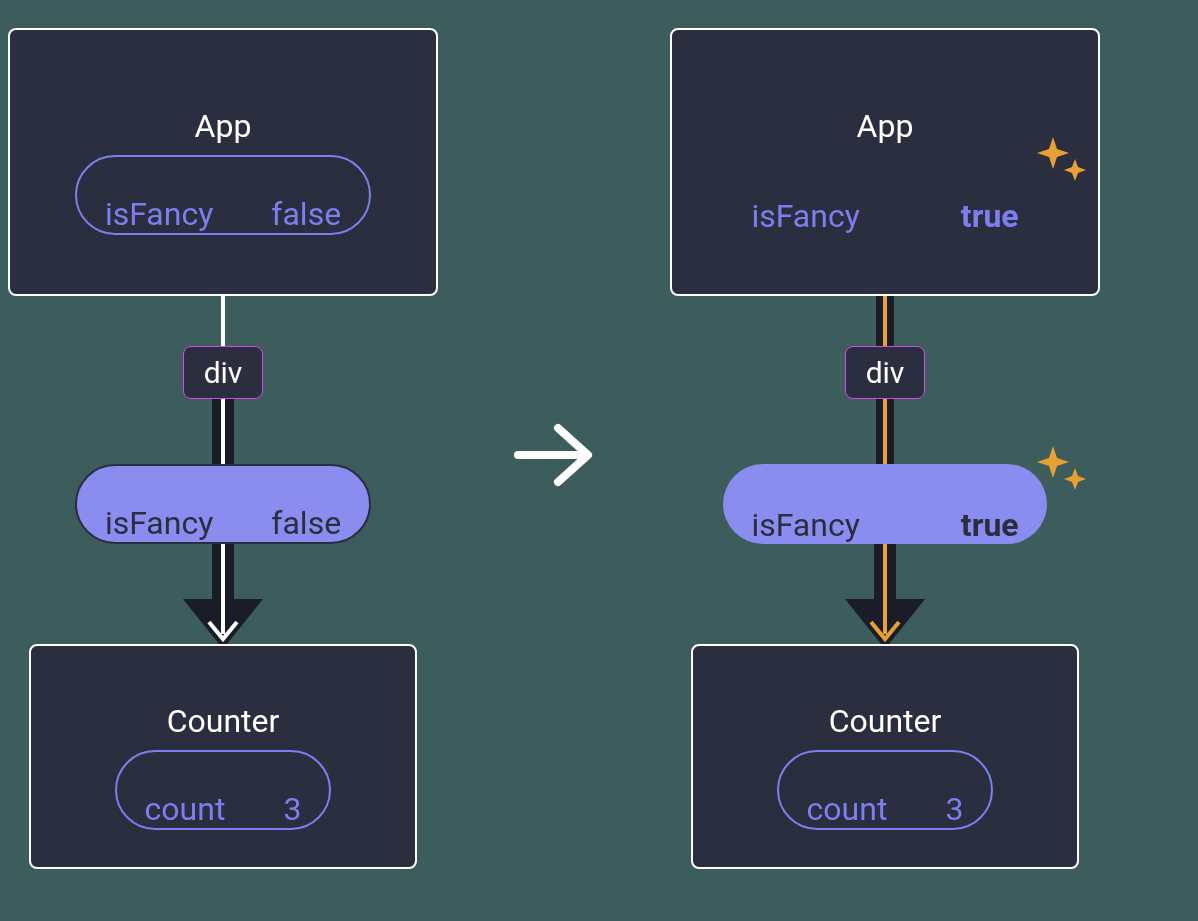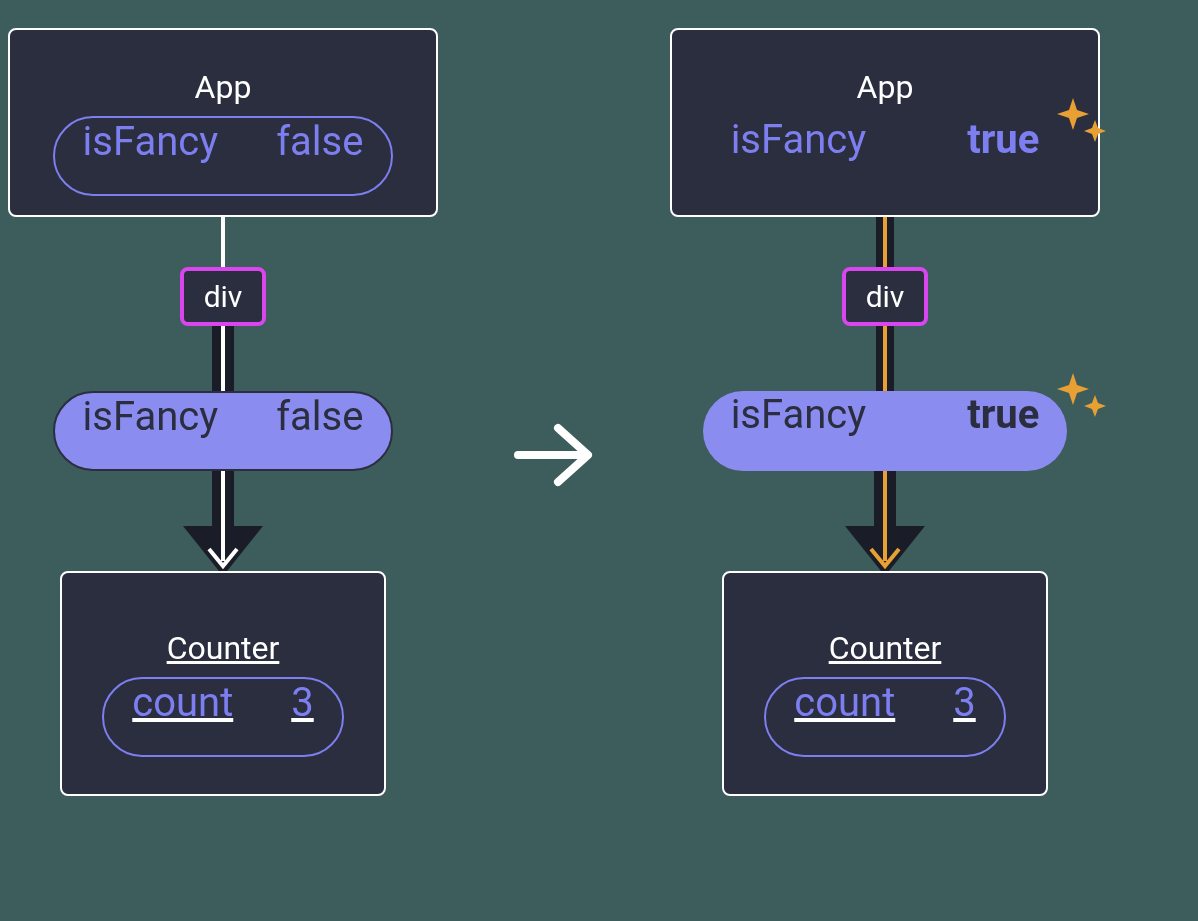--- a/index.html
+++ b/index.html
@@ -30,37 +30,36 @@
     justify-content: center;
     position: relative;
   }
   .box-title {
     font-size: 32px;
     color: #fff;
     margin: 18px 0 10px 0;
   }
   .box-app {
     width: 430px;
-    height: 189px;
+    height: 268px;
   }
   .box-counter {
-    width: 326px;
+    width: 388px;
     height: 225px;
     margin-top: 0;
-    text-decoration: underline;
   }
 
   .pill {
     display: inline-flex;
-    align-items: flex-start;
+    align-items: flex-end;
     border: 2px solid #7d7ff0;
     border-radius: 999px;
     overflow: hidden;
     height: 80px;
-    font-size: 40px;
+    font-size: 32px;
     background: transparent;
   }
   .pill-label, .pill-value {
     display: flex;
     align-items: center;
     justify-content: center;
     padding: 0 28px;
     color: #7d7ff0;
   }
   .pill-divider {
@@ -91,21 +90,21 @@
   .pill-filled.pill-highlighted {
     border-color: #e8a033;
   }
   .pill-outline-highlighted {
     border-color: #e8a033;
   }
   .bold-val { font-weight: 700; margin-left: 43px; }
 
   .div-box {
     background: #2a2e3f;
-    border: 4px solid #d946ef;
+    border: 1px solid #d946ef;
     border-radius: 8px;
     color: #fff;
     font-size: 30px;
     padding: 8px 20px;
     display: inline-block;
   }
 
   .connector {
     width: 4px;
     background: #fff;

